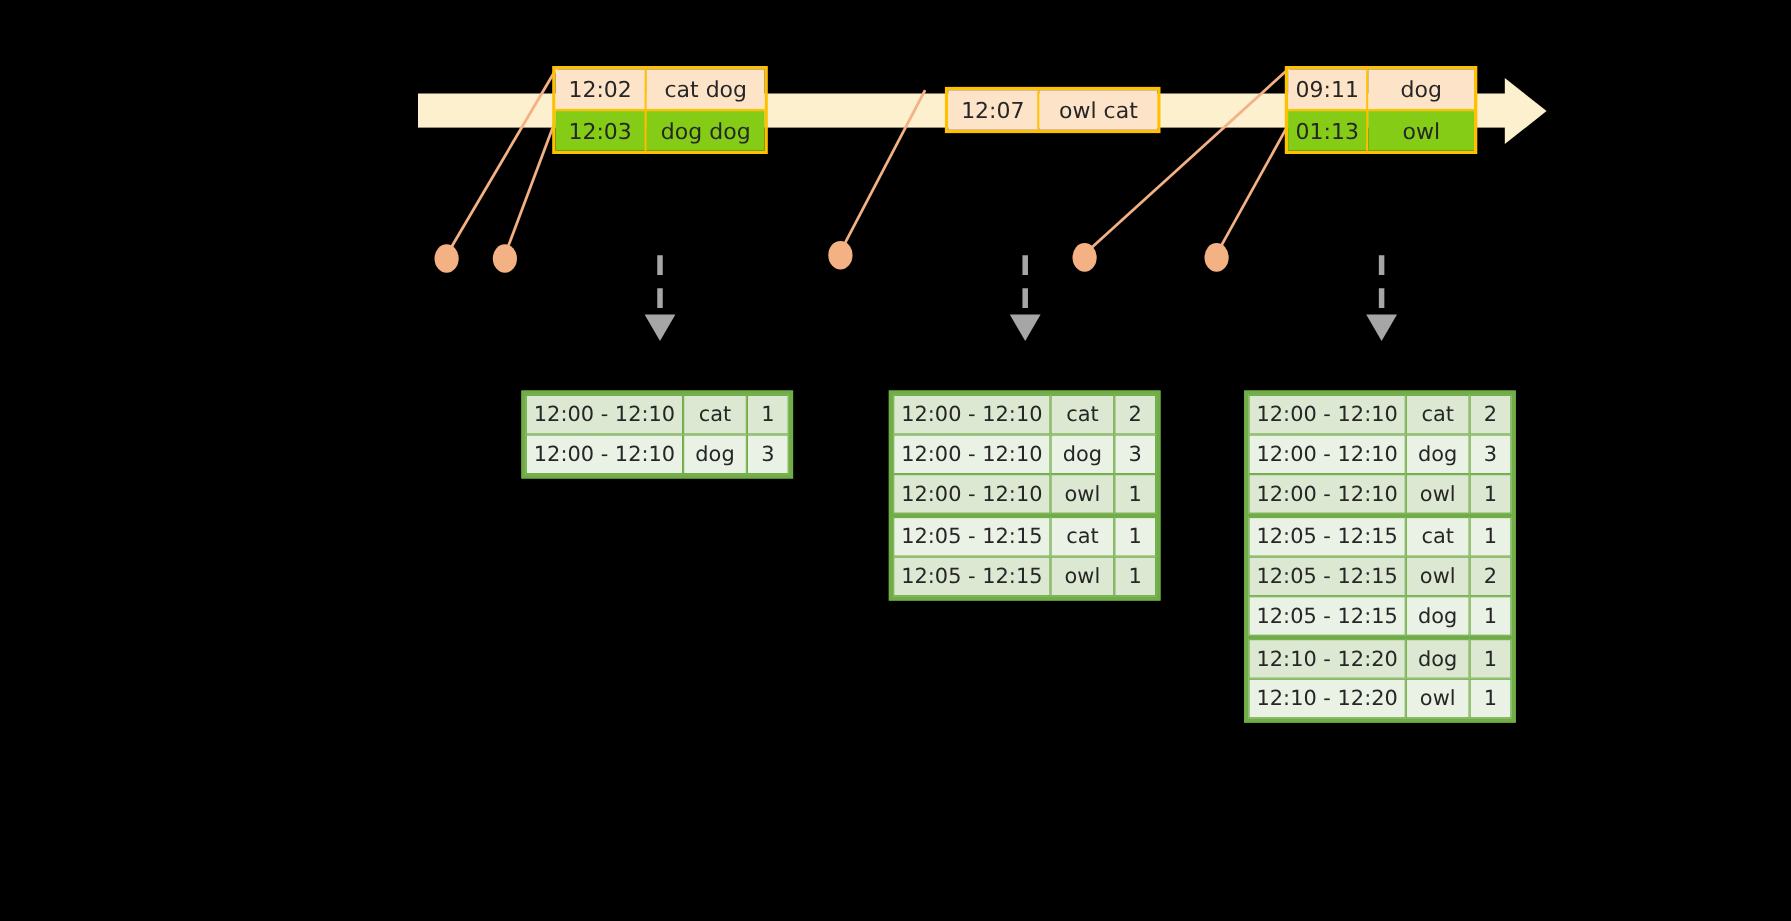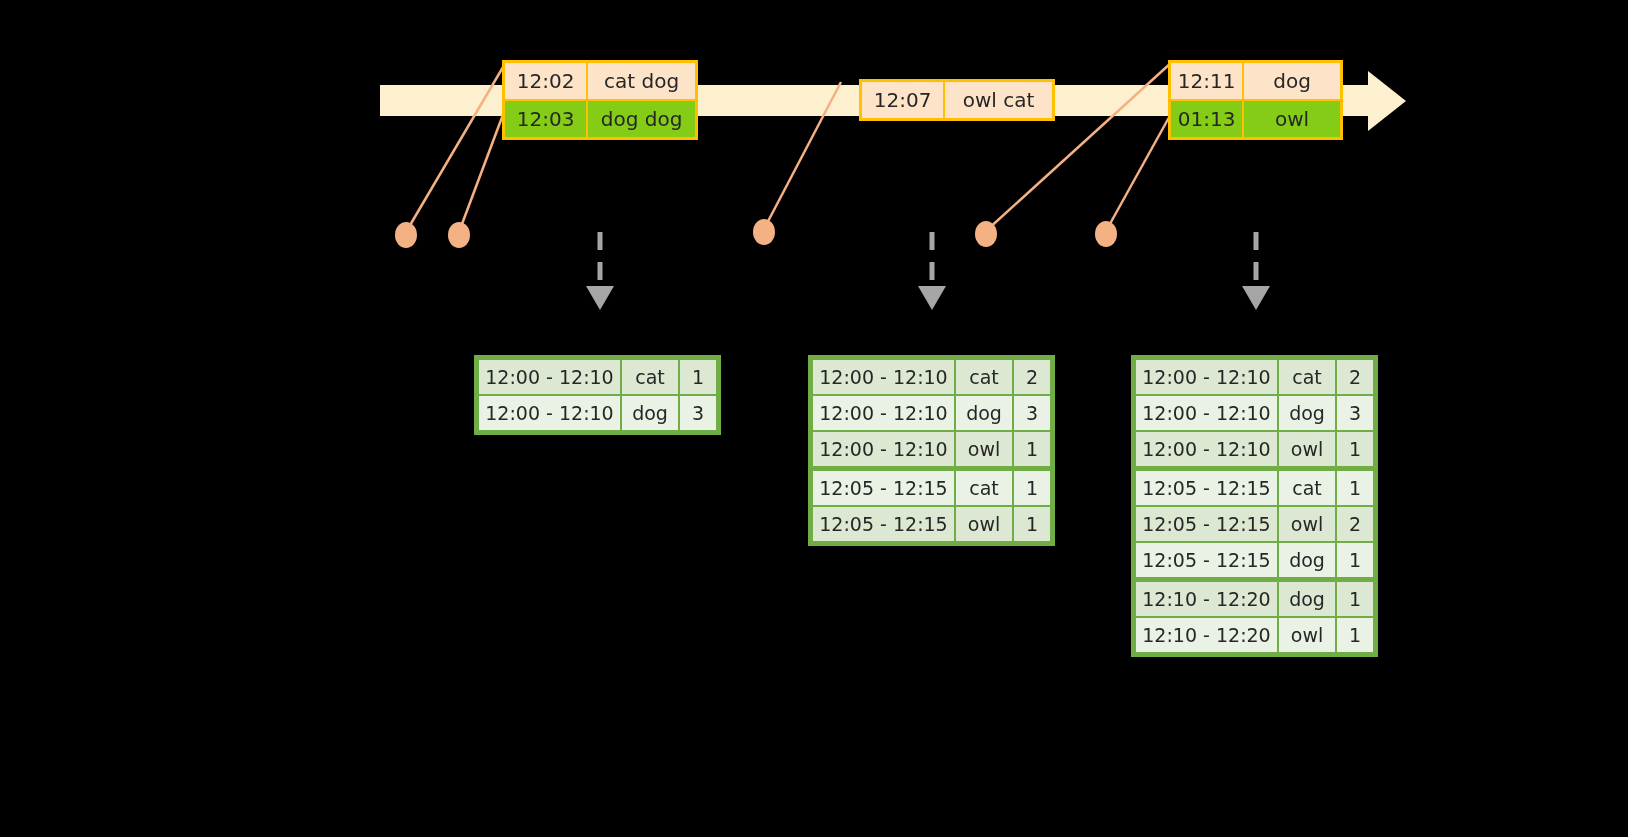--- a/index.html
+++ b/index.html
@@ -105,21 +105,21 @@
 
   <div class="evt" id="evt-b">
     <div class="evt-row r0">
       <div class="evt-cell time">12:07</div>
       <div class="evt-cell words">owl cat</div>
     </div>
   </div>
 
   <div class="evt" id="evt-c">
     <div class="evt-row r0">
-      <div class="evt-cell time">12:11</div>
+      <div class="evt-cell time">09:11</div>
       <div class="evt-cell words">dog</div>
     </div>
     <div class="evt-row r1">
       <div class="evt-cell time">01:13</div>
       <div class="evt-cell words">owl</div>
     </div>
   </div>
 
   <div class="tbl" id="tbl-1">
       <div class="trow even">

